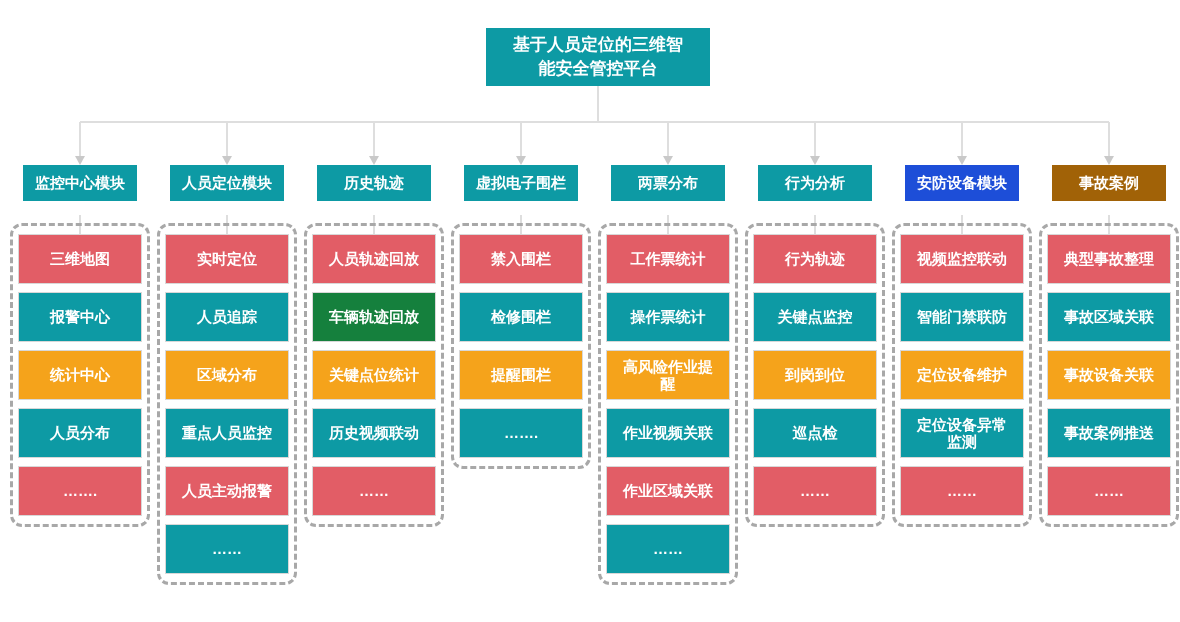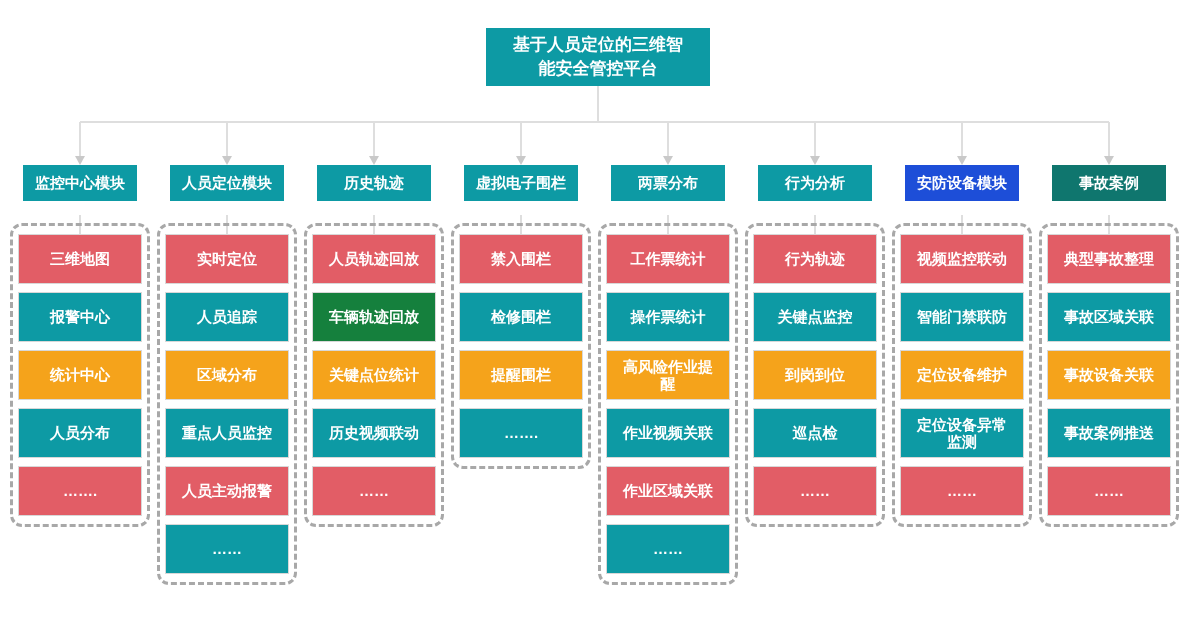--- a/index.html
+++ b/index.html
@@ -283,21 +283,21 @@
           <div class="item" style="background: rgb(13, 154, 164);">
     <span>定位设备异常
 监测</span>
   </div>
           <div class="item" style="background: rgb(226, 93, 102);">
     <span>……</span>
   </div>
         </div>
   </div>
       <div class="module">
-    <div class="module-header" style="background: #0f766e;">
+    <div class="module-header" style="background: #a16207;">
       <span>事故案例</span>
     </div>
     <div class="module-body" style="border-color: rgb(168, 168, 168);">
           <div class="item" style="background: rgb(226, 93, 102);">
     <span>典型事故整理</span>
   </div>
           <div class="item" style="background: rgb(13, 154, 164);">
     <span>事故区域关联</span>
   </div>
           <div class="item" style="background: rgb(245, 163, 27);">

